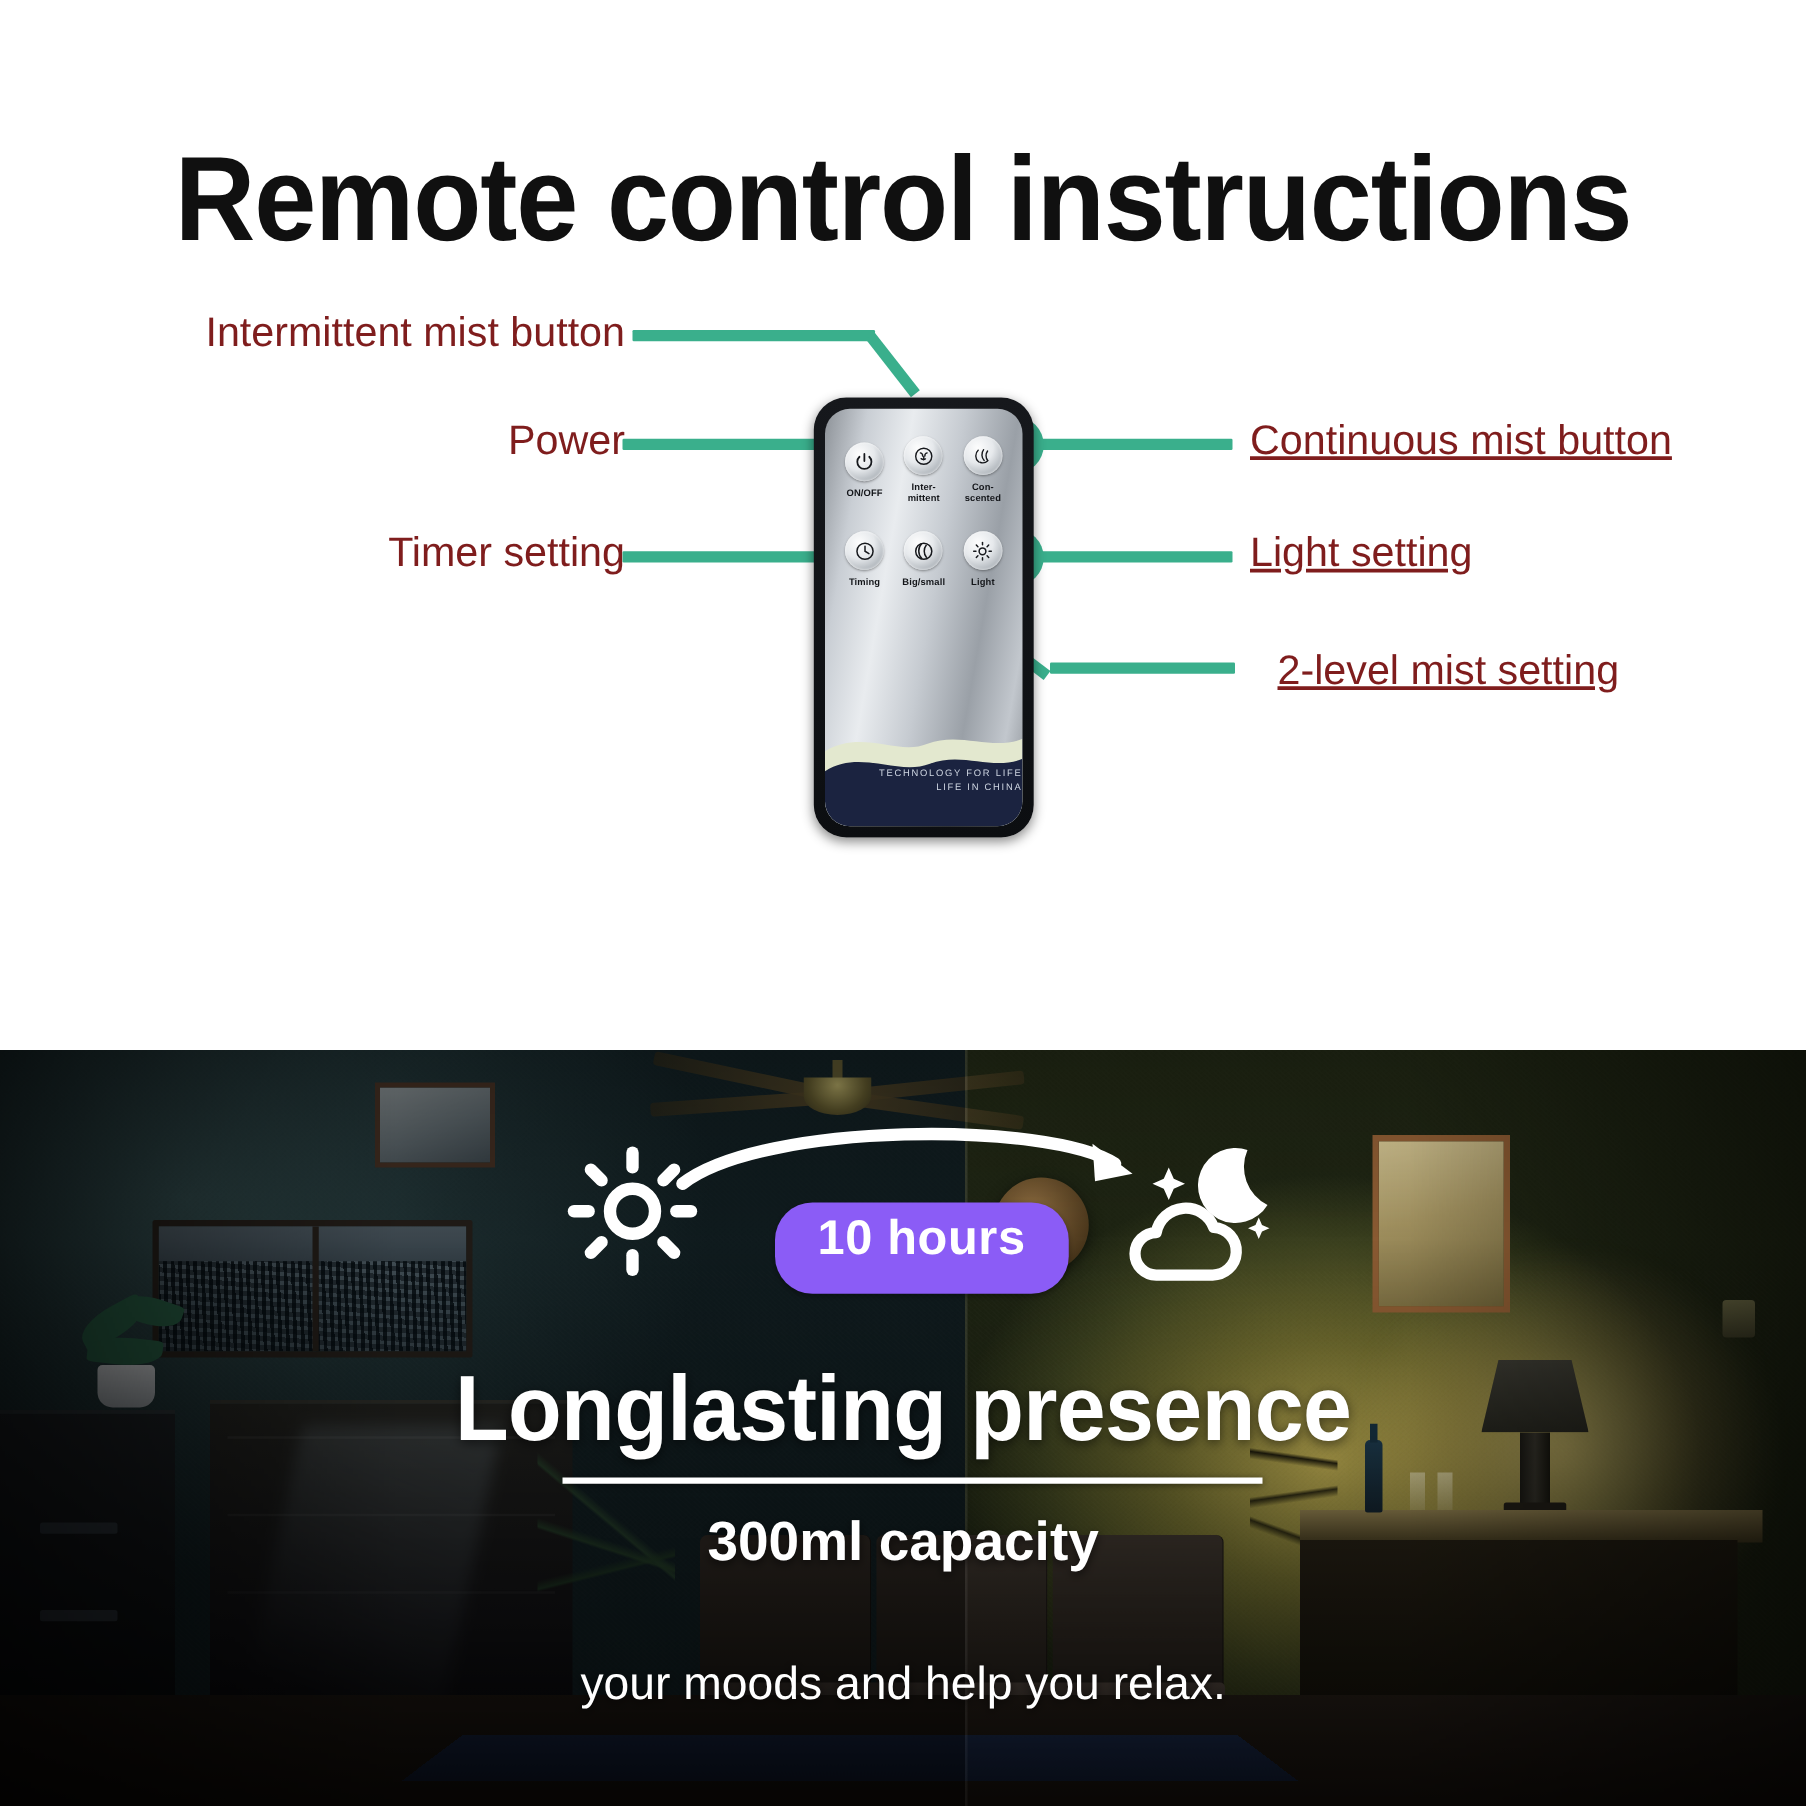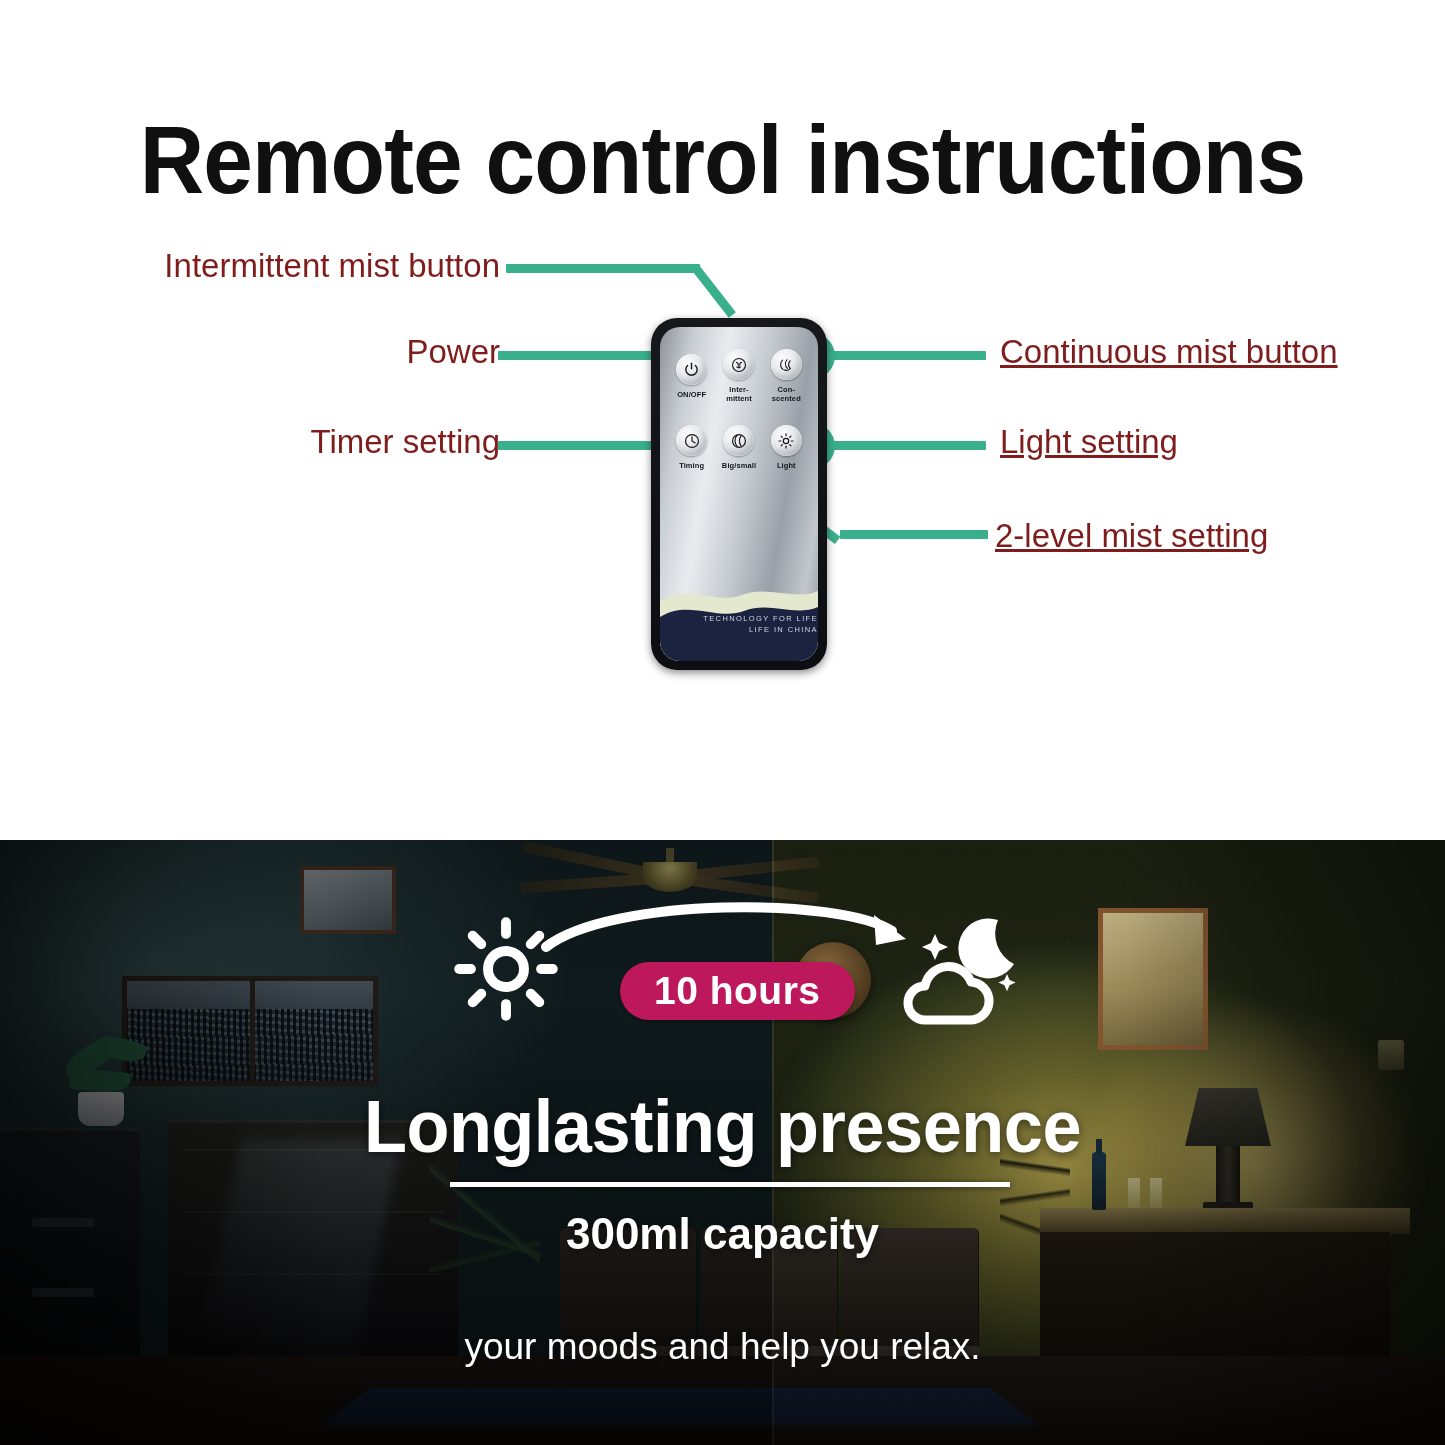--- a/index.html
+++ b/index.html
@@ -275,22 +275,22 @@
     background:rgba(0,0,0,.30);
   }
 
   
   .ov{position:absolute;}
   .sun-icon{left:452px;top:915px;}
   .moon-icon{left:895px;top:912px;}
   .arrow-wrap{left:540px;top:895px;width:380px;height:70px;}
   .badge{
     position:absolute;left:620px;top:962px;
-    background:#be185d;border-radius:30px;
-    padding:9px 34px 9px 34px;
+    background:#8b5cf6;border-radius:30px;
+    padding:9px 34px 24px 34px;
     color:#fff;
     font-family:"Liberation Sans Narrow","Liberation Sans",sans-serif;
     font-weight:bold;font-size:39px;line-height:40px;letter-spacing:.5px;
     box-shadow:0 2px 5px rgba(0,0,0,.35);
     white-space:nowrap;
   }
   .headline{
     position:absolute;left:0;top:1088px;width:1445px;text-align:center;
     color:#fff;
     font-family:"Liberation Sans Narrow","Liberation Sans",sans-serif;
@@ -329,21 +329,21 @@
   <div class="panel-top">
 
     <div class="page-title">Remote control instructions</div>
 
     <div class="callout left" style="left:110px;top:248px;width:390px;">Intermittent mist button</div>
     <div class="callout left" style="left:110px;top:424px;width:390px;">Timer setting</div>
     <div class="callout left" style="left:110px;top:334px;width:390px;">Power</div>
 
     <div class="callout right" style="left:1000px;top:334px;">Continuous mist button</div>
     <div class="callout right" style="left:1000px;top:424px;">Light setting</div>
-    <div class="callout right" style="left:995px;top:518px;">2-level mist setting</div>
+    <div class="callout right" style="left:1022px;top:518px;">2-level mist setting</div>
 
     <div class="lead lead-h" style="left:506px;top:264px;width:194px;"></div>
     <div class="lead-diag" style="left:696px;top:264px;width:59px;transform:rotate(52deg);"></div>
     <div class="dot" style="left:711px;top:322px;"></div>
 
     <div class="lead lead-h" style="left:498px;top:351px;width:190px;"></div>
     <div class="dot" style="left:661px;top:333px;"></div>
 
     <div class="lead lead-h" style="left:498px;top:441px;width:190px;"></div>
     <div class="dot" style="left:661px;top:423px;"></div>

